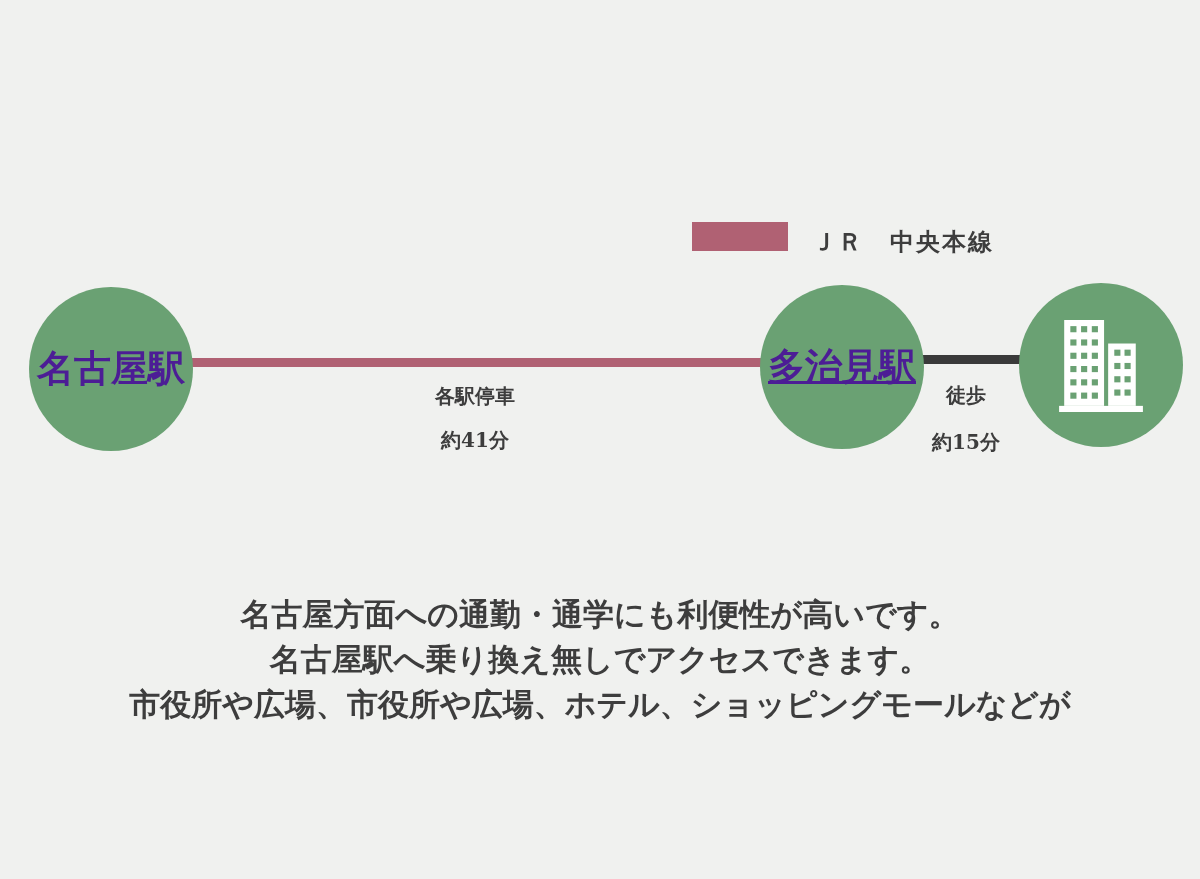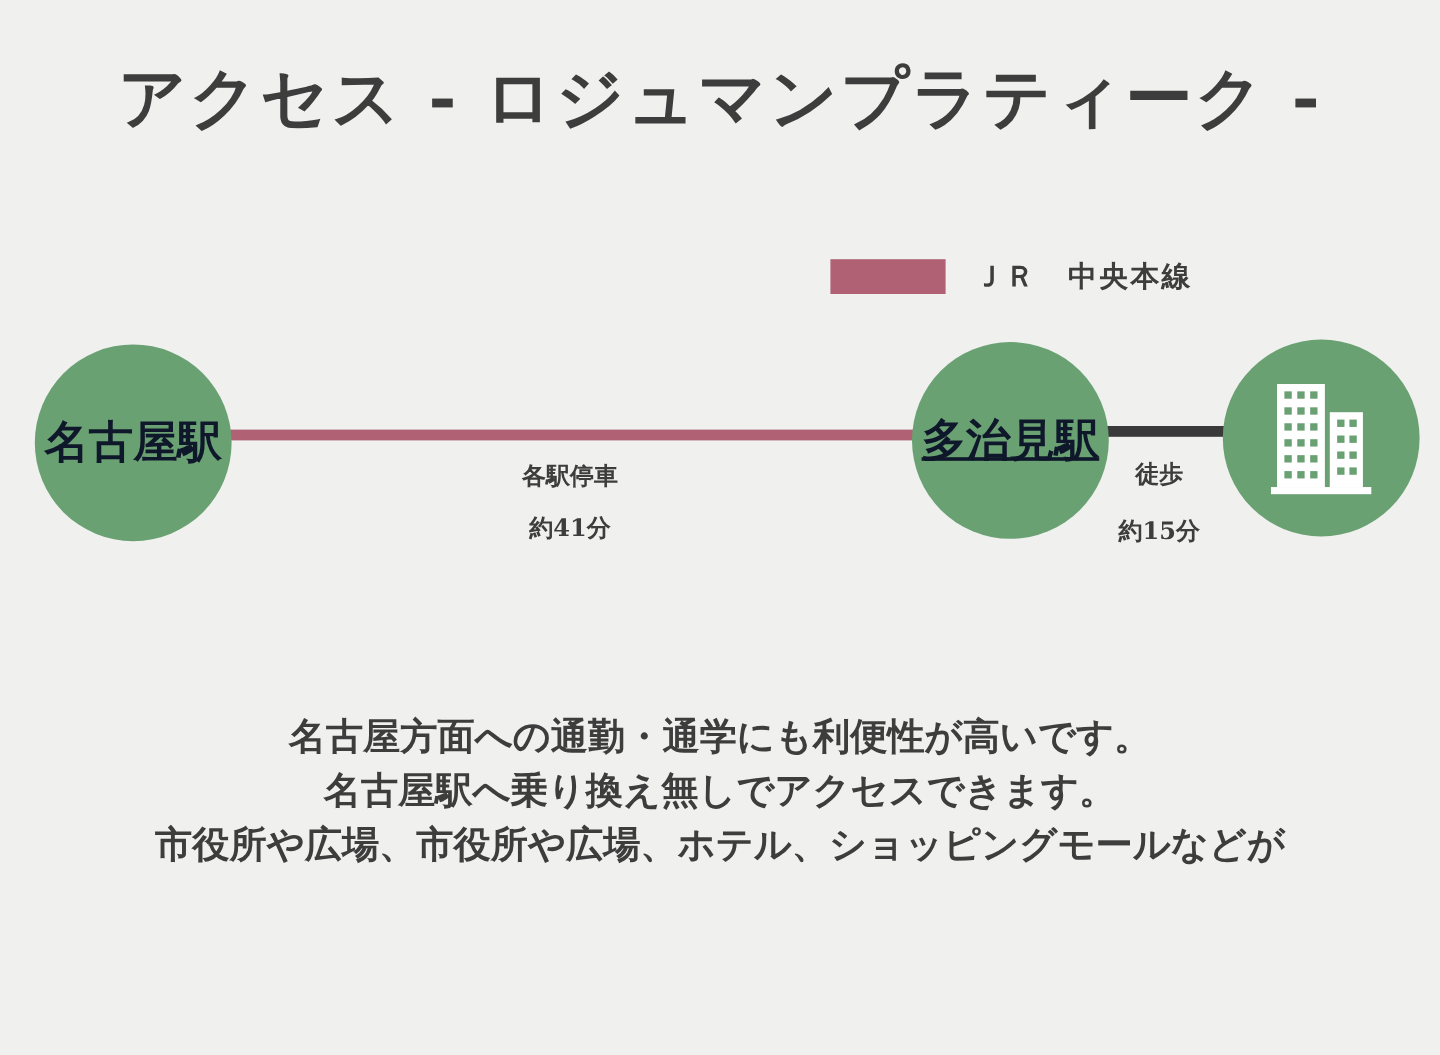--- a/index.html
+++ b/index.html
@@ -33,20 +33,21 @@
     width: 96px; height: 29px;
     background: #b06173;
     display: inline-block;
   }
   .legend-label {
     margin-left: 24px;
     font-size: 24px;
     font-weight: bold;
     letter-spacing: 2px;
     white-space: nowrap;
+    margin-top: 12px;
   }
   .line-jr {
     position: absolute;
     left: 112px; top: 358px;
     width: 731px; height: 9px;
     background: #b06173;
   }
   .line-walk {
     position: absolute;
     left: 843px; top: 355px;
@@ -54,21 +55,21 @@
     background: #3a3a3a;
   }
   .station {
     position: absolute;
     width: 164px; height: 164px;
     border-radius: 50%;
     background: #6aa173;
     display: flex;
     align-items: center;
     justify-content: center;
-    color: #0f172a;
+    color: #4c1d95;
     font-size: 37px;
     font-weight: bold;
     white-space: nowrap;
   }
   .station.from { left: 29px;  top: 287px; }
   .station.to   { left: 760px; top: 285px; text-decoration: underline; }
   .station.dest { left: 1019px; top: 283px; }
   .building-svg { display: block; margin-top: 2px; }
   .seg-label {
     position: absolute;
@@ -89,21 +90,20 @@
     font-weight: bold;
     line-height: 45px;
     white-space: nowrap;
   }
 </style>
 </head>
 <body>
 
 <div class="canvas">
 
-  <h1 class="title">アクセス - ロジュマンプラティーク -</h1>
 
   <div class="legend">
     <span class="legend-swatch"></span>
     <span class="legend-label">ＪＲ　中央本線</span>
   </div>
 
   <div class="line-jr"></div>
   <div class="line-walk"></div>
 
   <div class="station from">

